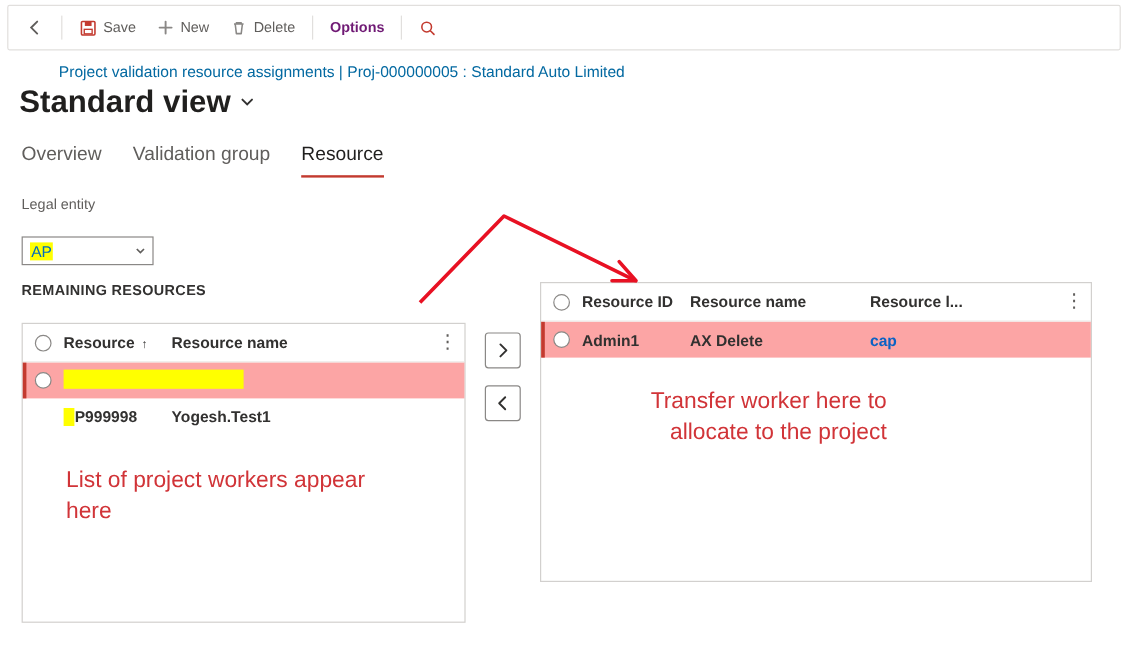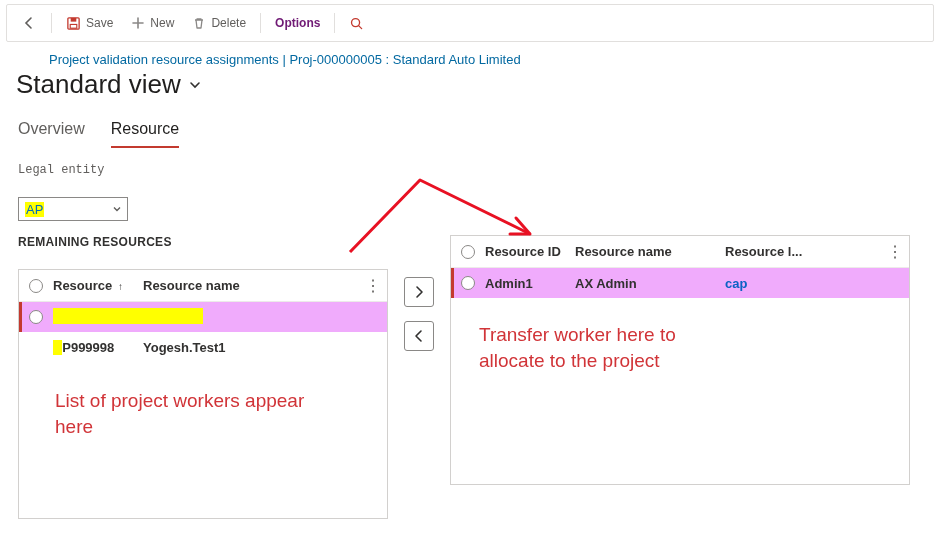--- a/index.html
+++ b/index.html
@@ -29,26 +29,26 @@
     padding: 5px 8px;
     color: #605e5c;
     cursor: pointer;
     font-size: 12px;
   }
   .tb-btn.strong { color: #701a75; font-weight: 600; }
   .tb-sep { width:1px; height:20px; background:#e1dfdd; margin:0 4px; }
   .icon { display:inline-flex; }
   .breadcrumb { font-size: 13px; color:#0369a1; padding: 2px 0 0 18px; margin-left: 31px; }
   .page-title-row { display:flex; align-items:center; gap:6px; padding: 2px 0 10px 16px; }
-  .page-title { font-size: 26px; font-weight:400; color:#201f1e; }
+  .page-title { font-size: 26px; font-weight:700; color:#201f1e; }
   .tabs { display:flex; gap:26px; padding: 4px 0 0 18px; border-bottom:1px solid transparent; }
   .tab { font-size:16px; color:#605e5c; padding:6px 0 8px 0; cursor:pointer; }
   .tab.active { color:#201f1e; border-bottom:2px solid #c33a2f; font-weight:400; }
   .field-block { padding: 14px 0 0 18px; }
-  .field-label { font-size:12px; color:#605e5c; margin-bottom:3px;font-family:Liberation Mono, monospace; }
+  .field-label { font-size:12px; color:#605e5c; margin-bottom:3px; }
   .select-box {
     display:flex; align-items:center; justify-content:space-between;
     border:1px solid #8a8886; width:110px; height:24px; padding:2px 4px 2px 6px;
     font-size:13px;
     margin-top:20px;
   }
   .select-box .sel-val { background:#ffff00; padding:0 1px; color:#006cbe; }
   .panels { display:flex; align-items:flex-start; padding: 14px 0 0 18px; gap:12px; }
   .panel-wrap { width:370px; }
   .panel-wrap.right { width:460px; }
@@ -68,34 +68,34 @@
   .sort-arrow { font-size:10px; color:#323130; margin-left:2px; }
   .col-resource { width:90px; }
   .col-resname { flex:1; }
   .col-resid2 { width:90px; }
   .col-resname2 { width:150px; }
   .col-resl { width:90px; }
   .dots-btn { position:absolute; right:6px; top:8px; color:#605e5c; font-size:16px; line-height:1; cursor:pointer; }
   .grid-row {
     display:flex; align-items:center; height:30px; padding:0 6px; font-size:13px;
   }
-  .grid-row.selected { background:#f0abfc; border-left:3px solid #c33a2f; padding-left:3px; }
+  .grid-row.selected { background:#fca5a5; border-left:3px solid #c33a2f; padding-left:3px; }
   .hl { background:#ffff00; padding:0 2px; }
   .link-val { color:#0b62c4; }
   .transfer-col {
     display:flex; flex-direction:column; gap:14px; padding-top:42px; width:38px; align-items:center;
   }
   .sq-btn {
     width:30px; height:30px; border:1px solid #8a8886; border-radius:3px;
     display:flex; align-items:center; justify-content:center; cursor:pointer;
     background:#fff; color:#323130; font-size:15px;
   }
   .annot { position:absolute; color:#d13438; font-size:19px; line-height:1.35; pointer-events:none; }
   .annot.left { left:36px; top:118px; width:260px; }
-  .annot.right { left:28px; top:86px; width:260px; }
+  .annot.right { left:28px; top:86px; width:260px;text-align:right; }
   svg.arrow { position:absolute; left:330px; top:172px; pointer-events:none; }
 </style>
 </head>
 <body>
 
 <div class="toolbar">
   <span class="tb-btn">
     <span class="icon">
       <svg width="16" height="16" viewBox="0 0 16 16">
           <path d="M10 3 L5 8 L10 13" stroke="#605e5c" stroke-width="1.6" fill="none" stroke-linecap="round"></path>
@@ -150,20 +150,21 @@
   <span class="page-title">Standard view</span>
   <span class="icon">
     <svg width="16" height="16" viewBox="0 0 16 16">
         <path d="M4 6l4 4 4-4" stroke="#323130" stroke-width="1.6" fill="none" stroke-linecap="round"></path>
       </svg>
   </span>
 </div>
 
 <div class="tabs">
   <div class="tab">Overview</div>
+  <div class="tab">Validation group</div>
   <div class="tab active">Resource</div>
 </div>
 
 <div class="field-block">
   <div class="field-label">Legal entity</div>
   <div class="select-box">
     <span class="sel-val">AP</span>
     <span class="icon">
       <svg width="12" height="12" viewBox="0 0 12 12">
           <path d="M3 4.5l3 3 3-3" stroke="#605e5c" stroke-width="1.4" fill="none"></path>
@@ -229,21 +230,21 @@
         <span class="col col-resid2">Resource ID</span>
         <span class="col col-resname2">Resource name</span>
         <span class="col col-resl">Resource l...</span>
         <span class="dots-btn">⋮</span>
       </div>
       <div class="grid-row selected">
         <span class="radio-cell">
             <span class="radio"></span>
           </span>
         <span class="col col-resid2">Admin1</span>
-        <span class="col col-resname2">AX Admin</span>
+        <span class="col col-resname2">AX Delete</span>
         <span class="col col-resl link-val">cap</span>
       </div>
       <div class="annot right">Transfer worker here to allocate to the project</div>
     </div>
   </div>
 
 </div>
 
 <svg class="arrow" width="230" height="90">
   <path d="M20 80 L90 8 L200 62" stroke="#e81123" stroke-width="3" fill="none" stroke-linejoin="round"></path>

